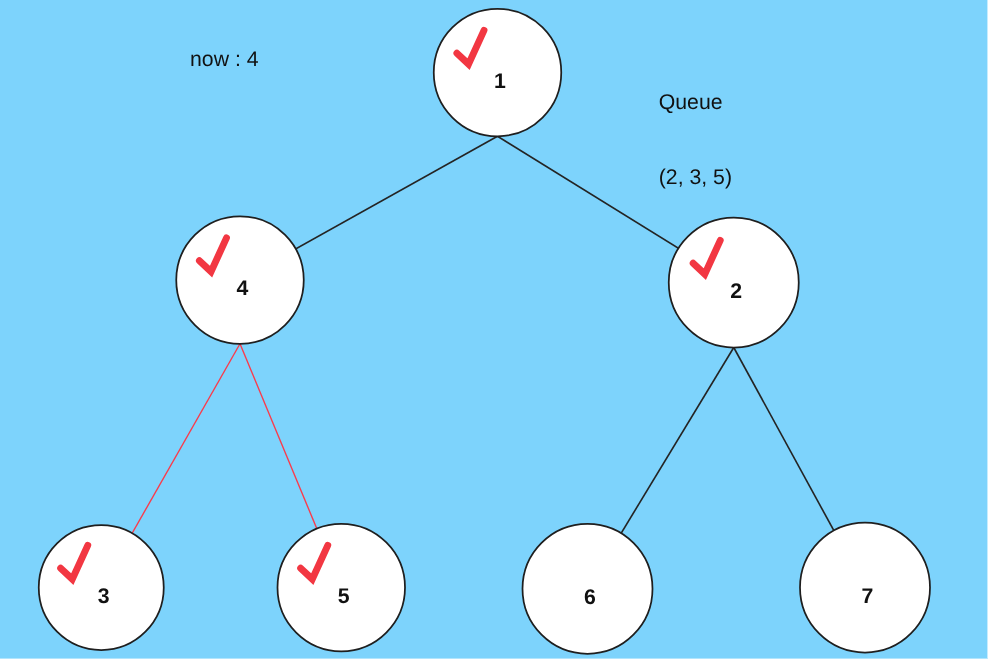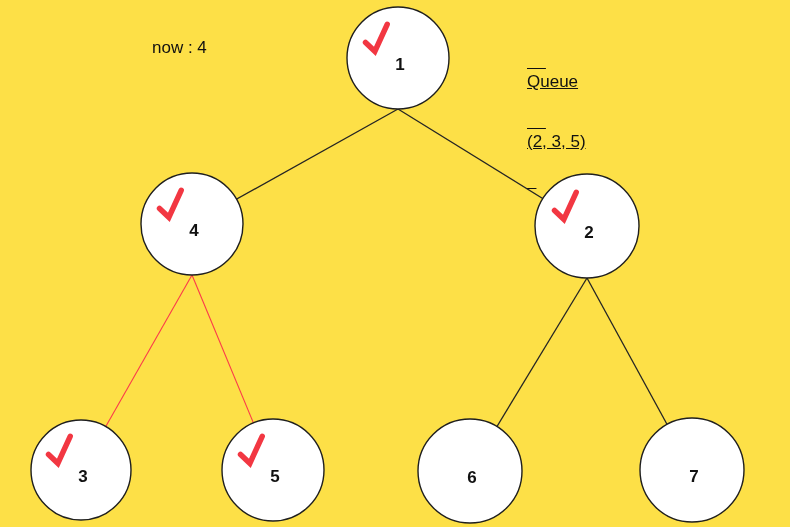--- a/index.html
+++ b/index.html
@@ -5,21 +5,21 @@
   html, body {
     margin: 0;
     padding: 0;
     background: #ffffff;
     font-family: "Liberation Sans", sans-serif;
   }
   .stage {
     position: relative;
     width: 790px;
     height: 527px;
-    background: #fde047;
+    background: #7dd3fc;
     overflow: hidden;
   }
   .stage svg {
     position: absolute;
     left: 0;
     top: 0;
   }
   .floating-label {
     position: absolute;
     color: #111111;
@@ -27,21 +27,20 @@
     line-height: 20px;
     white-space: pre;
   }
   .now-label {
     left: 152px;
     top: 38px;
   }
   .queue-label {
     left: 527px;
     top: 32px;
-    text-decoration: underline;
   }
 </style>
 </head>
 <body>
 
 <div class="stage">
 
   <div class="floating-label now-label">now : 4</div>
 
   <div class="floating-label queue-label">

